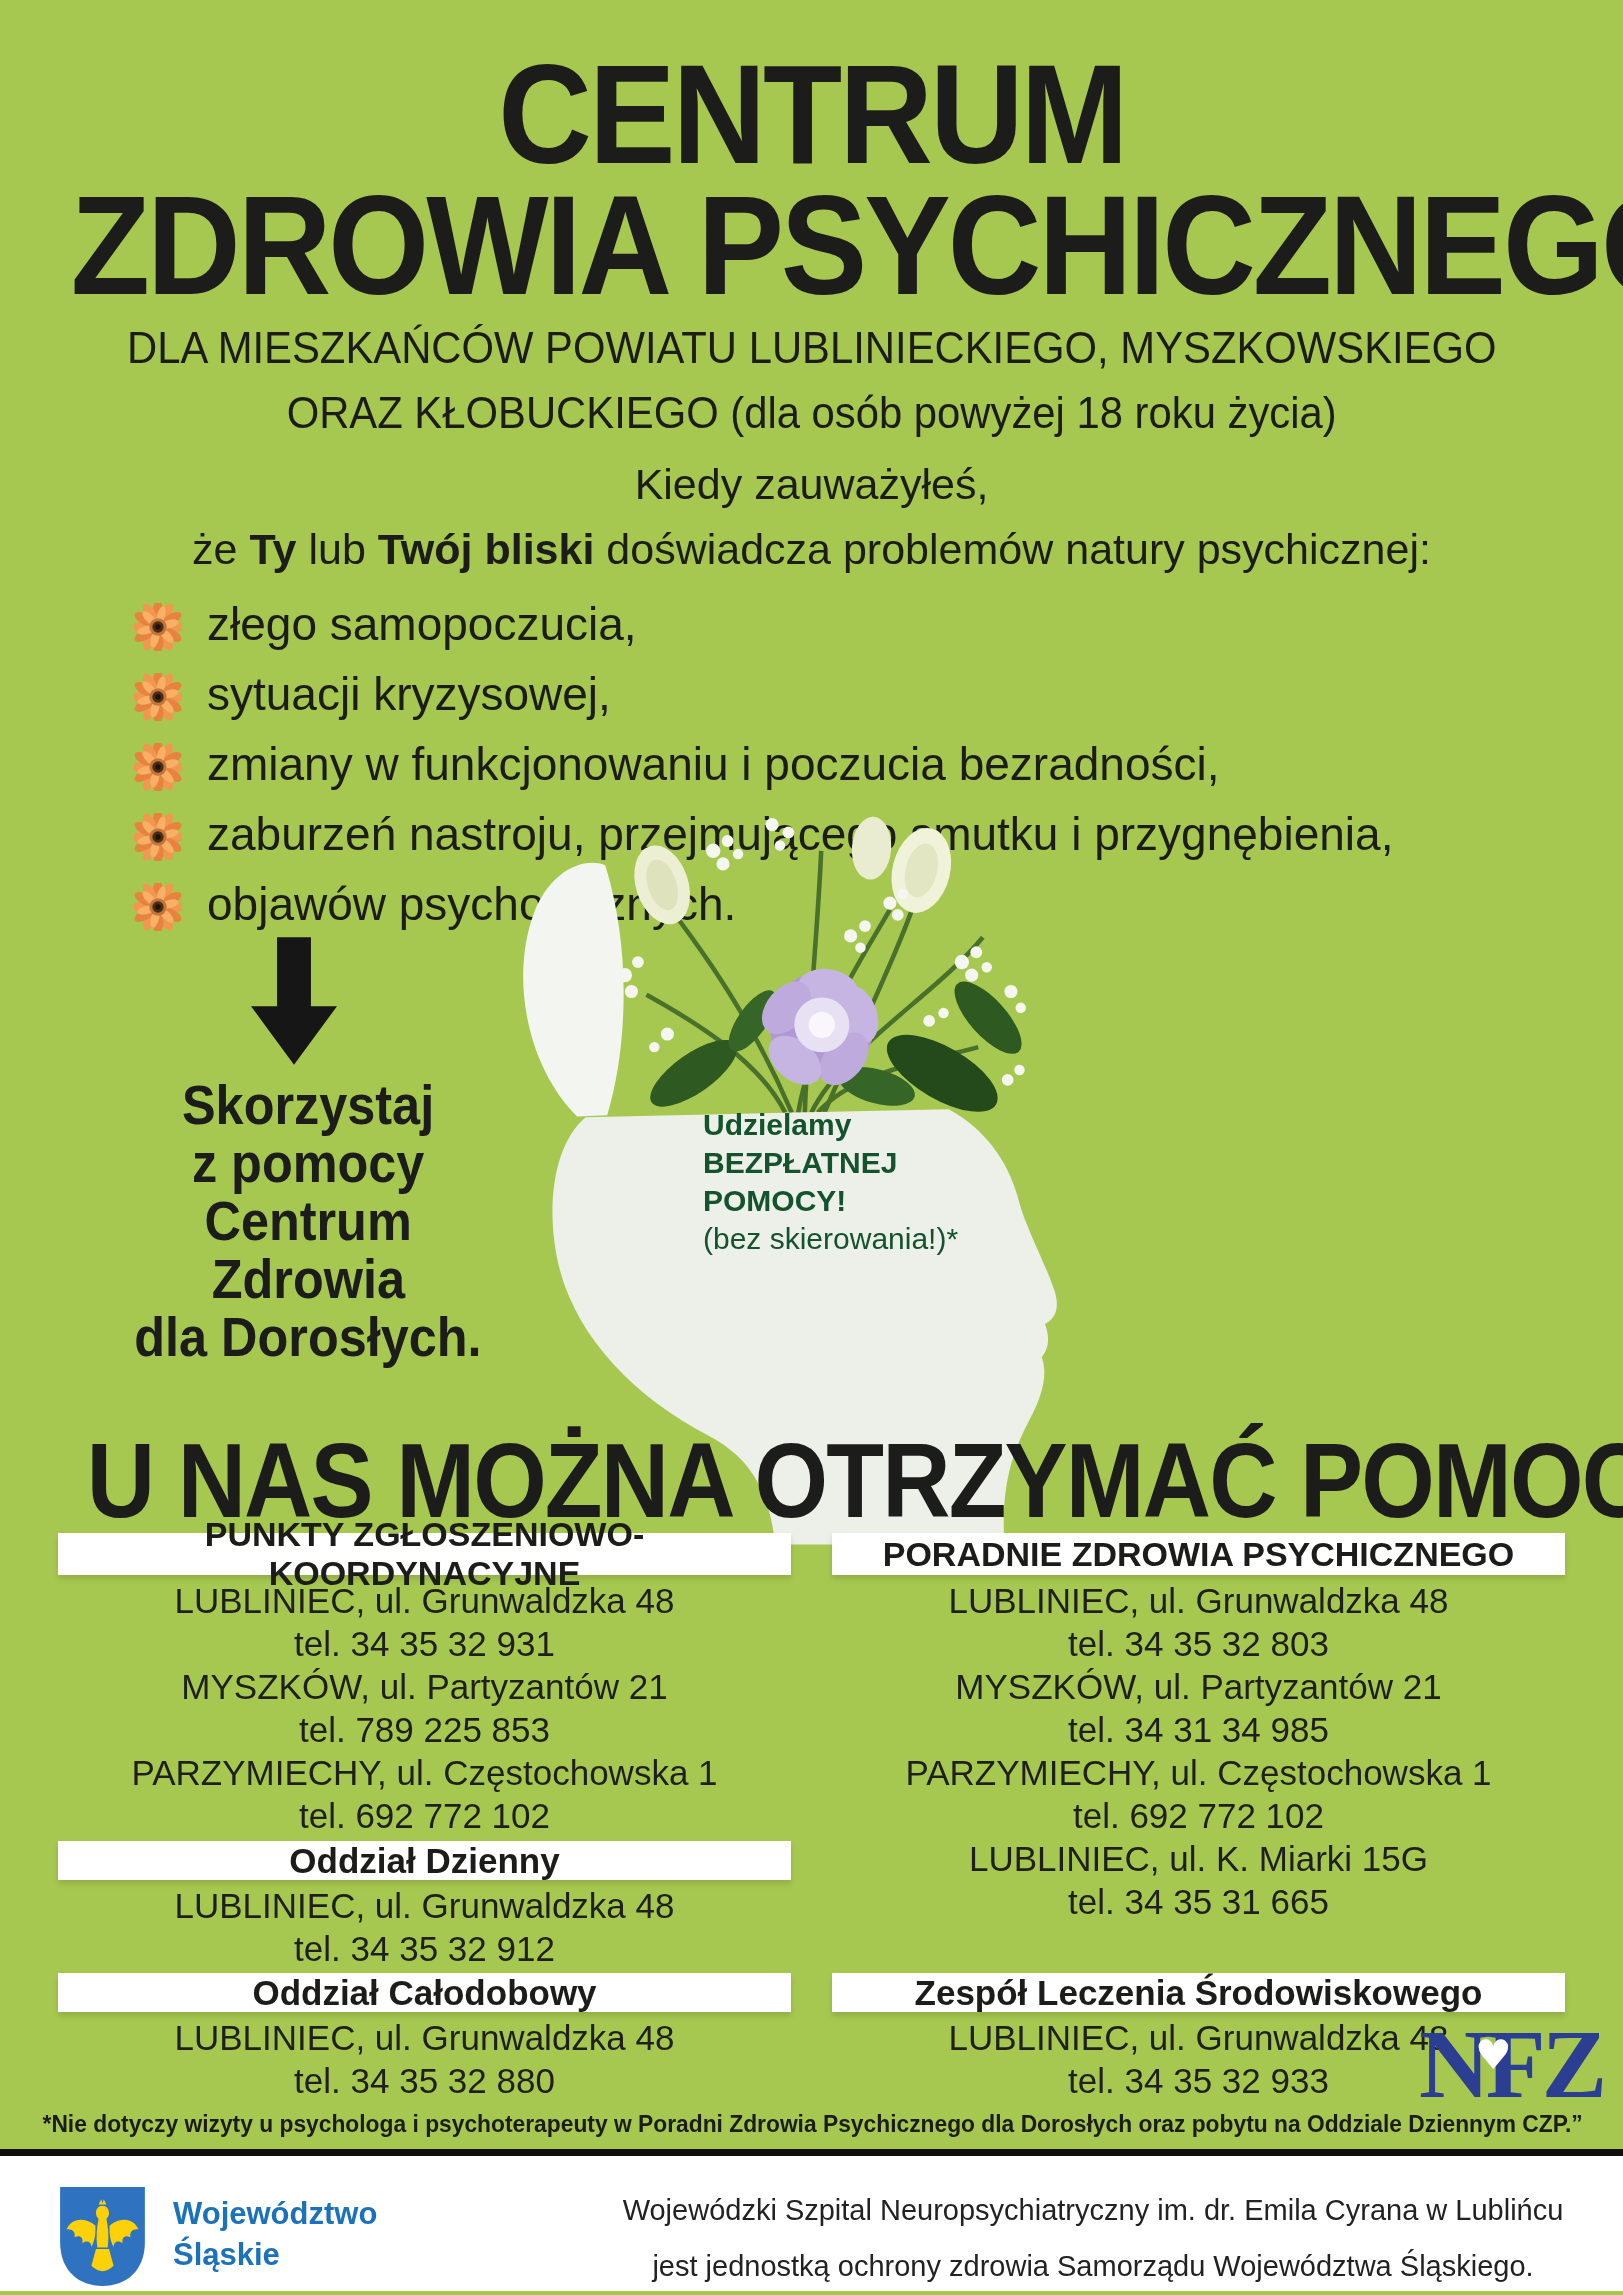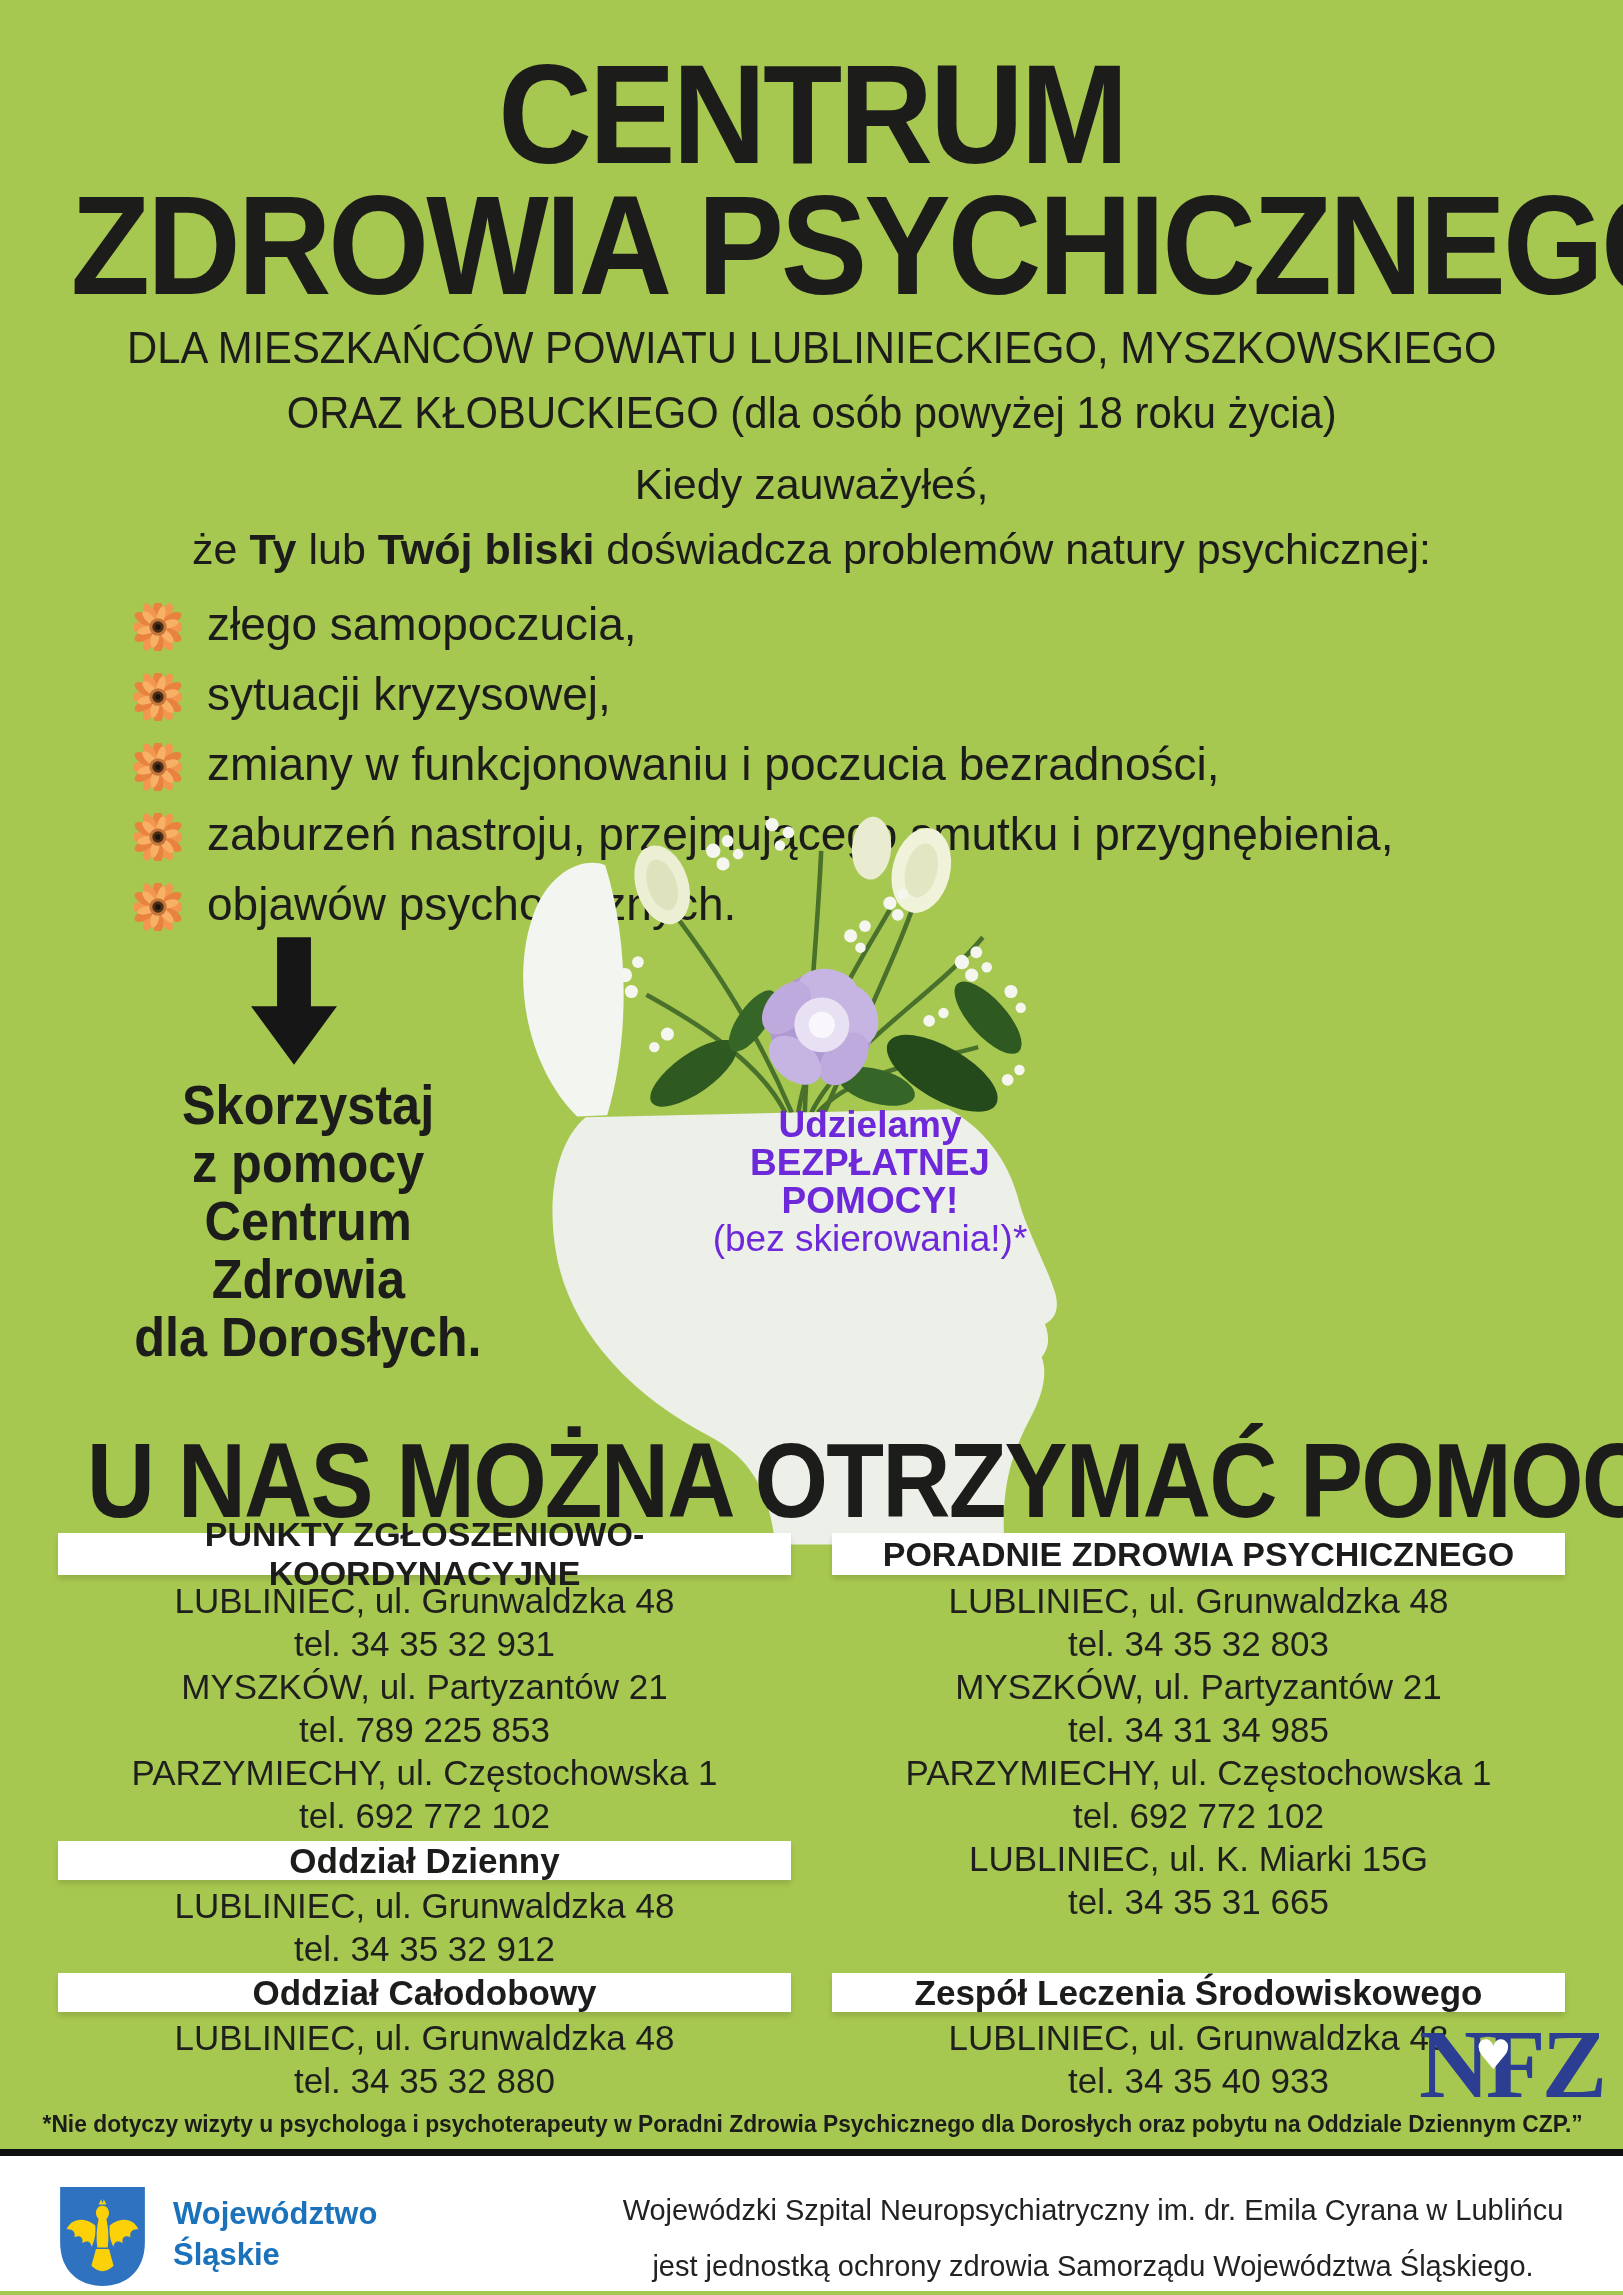--- a/index.html
+++ b/index.html
@@ -9,21 +9,21 @@
   .title{position:absolute;top:49px;left:0;width:100%;text-align:center;font-weight:bold;font-size:141px;line-height:131px;letter-spacing:-3.3px}
   .subtitle{position:absolute;top:315px;left:0;width:100%;text-align:center;font-size:44px;line-height:65px}
   .intro{position:absolute;top:452px;left:0;width:100%;text-align:center;font-size:43px;line-height:65px}
   .intro b{font-weight:bold}
   .bullets{position:absolute;left:134px;top:581px;margin:0;padding:0;list-style:none}
   .bullets li{display:flex;align-items:flex-end;height:70px;font-size:46px}
   .bullets svg.fl{width:48px;height:48px;margin-right:25px;flex:0 0 auto}
   .arrow{position:absolute;left:251px;top:937px}
   .cta{position:absolute;left:92px;top:1076px;width:432px;text-align:center;font-weight:bold;font-size:56px;line-height:58px}
   .head-art{position:absolute;left:484px;top:805px;width:622px;height:746px}
-  .head-note{position:absolute;left:703px;top:1106px;width:334px;text-align:center;font-size:37px;line-height:38px;color:#6d28d9}
+  .head-note{position:absolute;left:703px;top:1106px;width:334px;font-size:30px;line-height:38px;color:#14532d}
   .head-note .b{font-weight:bold}
   .help{position:absolute;top:1428px;left:0;width:100%;font-weight:bold;font-size:105px;line-height:105px;letter-spacing:-2px}
   .col{position:absolute;top:1533px;width:733px;text-align:center}
   .col-left{left:58px}
   .col-right{left:832px}
   .banner{position:absolute;left:0;width:100%;background:var(--banner,#fff);font-weight:bold;display:flex;align-items:center;justify-content:center;box-shadow:0 3.9px 5.9px rgba(0,0,0,.13)}
   .banner.hdr{top:0;height:42px;font-size:34px}
   .banner.sub{height:39px;font-size:35px}
   .lines{position:absolute;left:0;width:100%;font-size:35px;line-height:43px;color:#1f1f1d}
   .l-entries{top:46px}
@@ -273,21 +273,21 @@
       <div>PARZYMIECHY, ul. Częstochowska 1</div>
       <div>tel. 692 772 102</div>
       <div>LUBLINIEC, ul. K. Miarki 15G</div>
       <div>tel. 34 35 31 665</div>
     </div>
     <div class="banner sub bn-zespol">
         <span>Zespół Leczenia Środowiskowego</span>
       </div>
     <div class="lines ln-zespol">
       <div>LUBLINIEC, ul. Grunwaldzka 48</div>
-      <div>tel. 34 35 40 933</div>
+      <div>tel. 34 35 32 933</div>
     </div>
   </div>
 
   <div class="nfz">
     <span>NFZ</span>
     <span class="heart">♥</span>
   </div>
 
   <div class="footnote">
     <span class="cond sx95">*Nie dotyczy wizyty u psychologa i psychoterapeuty w Poradni Zdrowia Psychicznego dla Dorosłych oraz pobytu na Oddziale Dziennym CZP.”</span>

